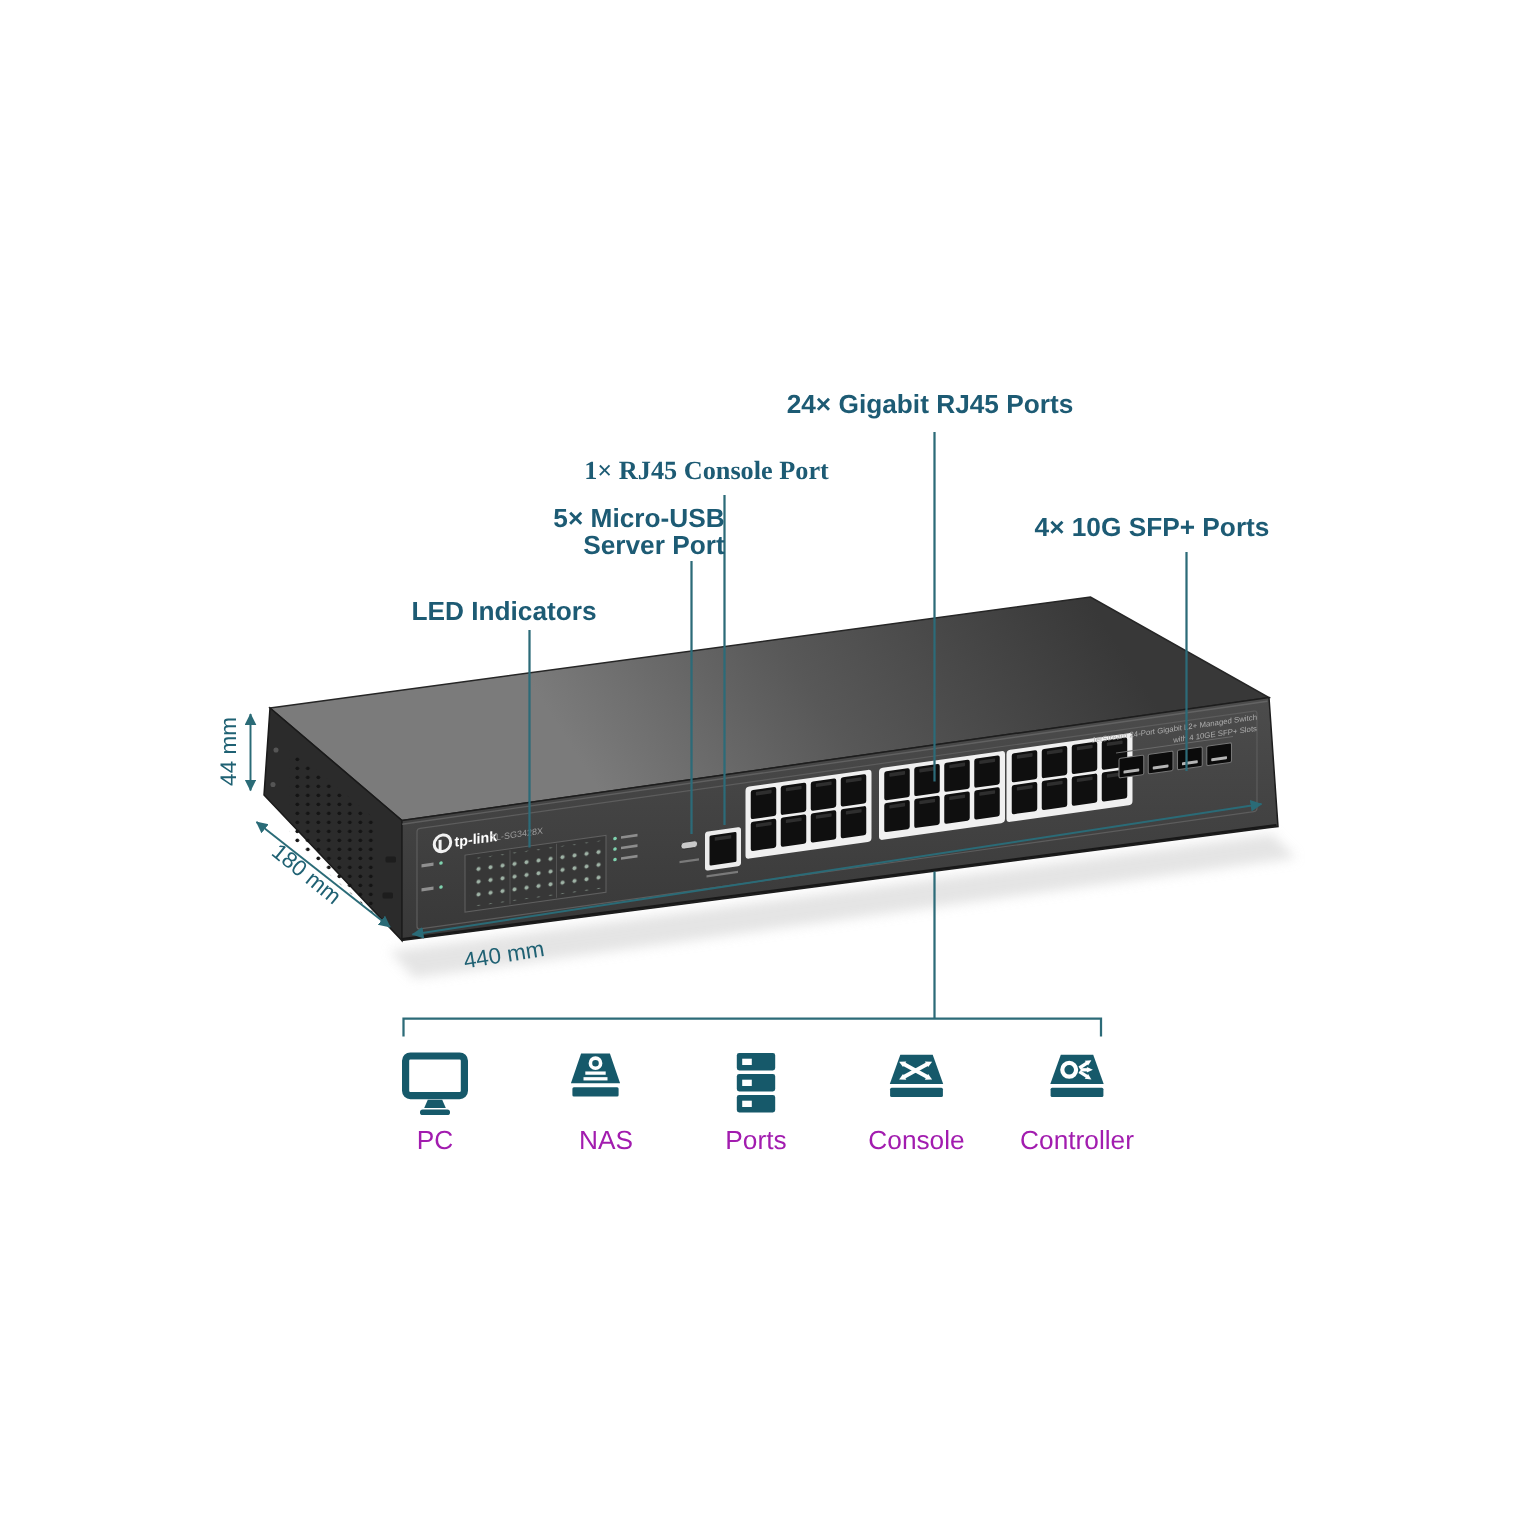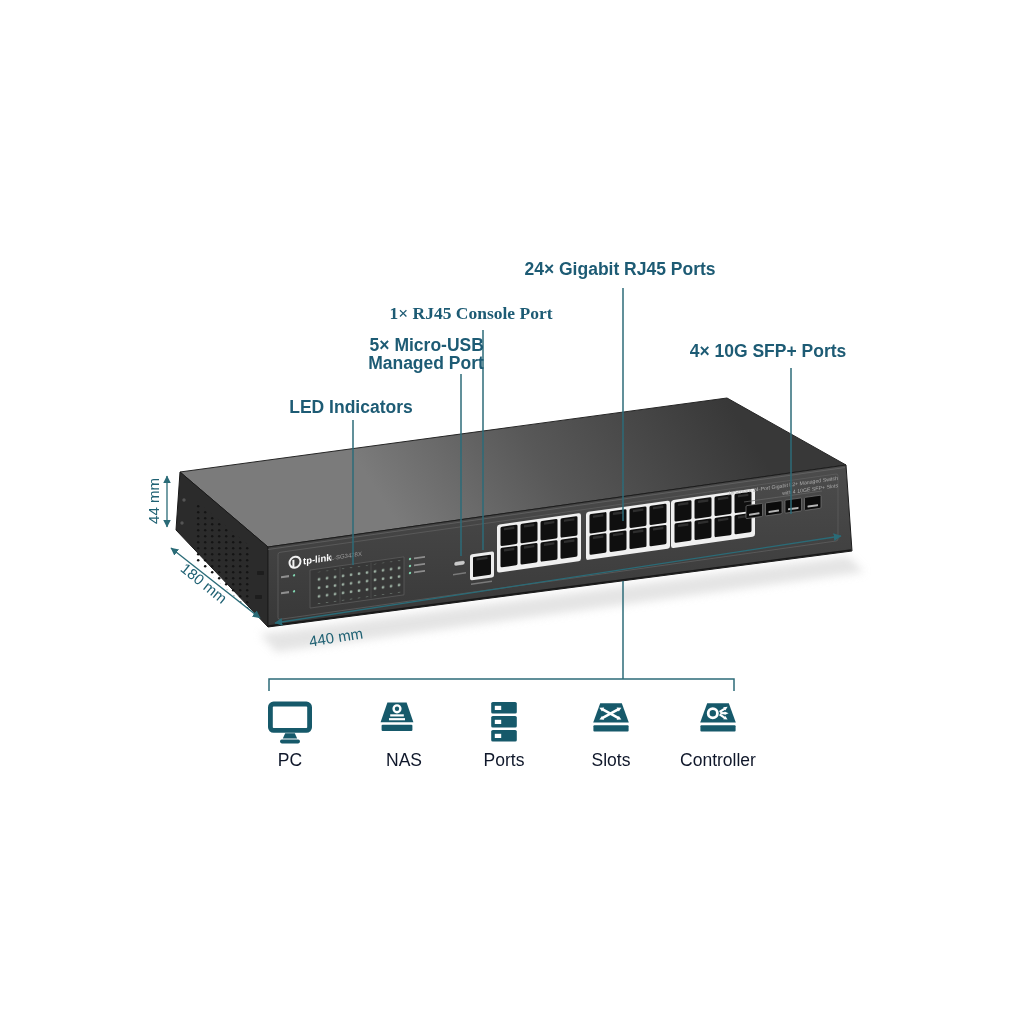--- a/index.html
+++ b/index.html
@@ -3,21 +3,21 @@
 <meta charset="utf-8">
 <style>
   html,body{margin:0;padding:0;background:#ffffff;}
   .stage{position:relative;width:1024px;height:1024px;background:#ffffff;overflow:hidden;
          font-family:"Liberation Sans",sans-serif;}
   svg text{font-family:"Liberation Sans",sans-serif;}
   .callout{position:absolute;transform:translateX(-50%);font-size:17.5px;font-weight:600;
            color:#1d5b74;white-space:nowrap;text-align:right;line-height:18px;}
   .dim{position:absolute;font-size:15px;font-weight:400;color:#1f6173;white-space:nowrap;}
   .cap{position:absolute;top:750px;transform:translateX(-50%);font-size:17.5px;font-weight:400;
-       color:#0f172a;white-space:nowrap;}
+       color:#a21caf;white-space:nowrap;}
   .art{position:absolute;left:0;top:0;}
 </style>
 </head>
 <body>
 
 <div class="stage">
 
   <svg class="art" width="1024" height="1024" viewBox="0 0 1024 1024">
     <defs>
       <linearGradient id="topGrad" gradientUnits="userSpaceOnUse" x1="720" y1="390" x2="430" y2="575">
@@ -240,27 +240,27 @@
           <polygon points="16.8,10.8 14.6,10.6 15.7,9.0"></polygon>
         </g>
       </g>
     </g>
   </svg>
 
   <div class="callout" style="left:620px;top:260px;">24× Gigabit RJ45 Ports</div>
   <div class="callout" style="left:471px;top:304px;font-family:Liberation Serif, serif;">1× RJ45 Console Port</div>
   <div class="callout" style="left:426px;top:336px;">
     <div>5× Micro-USB</div>
-    <div>Managed Port</div>
+    <div>Server Port</div>
   </div>
   <div class="callout" style="left:768px;top:342px;">4× 10G SFP+ Ports</div>
-  <div class="callout" style="left:351px;top:398px;">LED Indicators</div>
+  <div class="callout" style="left:336px;top:398px;">LED Indicators</div>
 
   <div class="dim" style="left:153px;top:501px;transform:translate(-50%,-50%) rotate(-90deg);">44 mm</div>
   <div class="dim" style="left:204px;top:583px;transform:translate(-50%,-50%) rotate(39deg);">180 mm</div>
   <div class="dim" style="left:336px;top:637px;transform:translate(-50%,-50%) rotate(-9deg);">440 mm</div>
 
   <div class="cap" style="left:290px;">PC</div>
   <div class="cap" style="left:404px;">NAS</div>
   <div class="cap" style="left:504px;">Ports</div>
-  <div class="cap" style="left:611px;">Slots</div>
+  <div class="cap" style="left:611px;">Console</div>
   <div class="cap" style="left:718px;text-align:center;">Controller</div>
 </div>
 
 </body></html>

